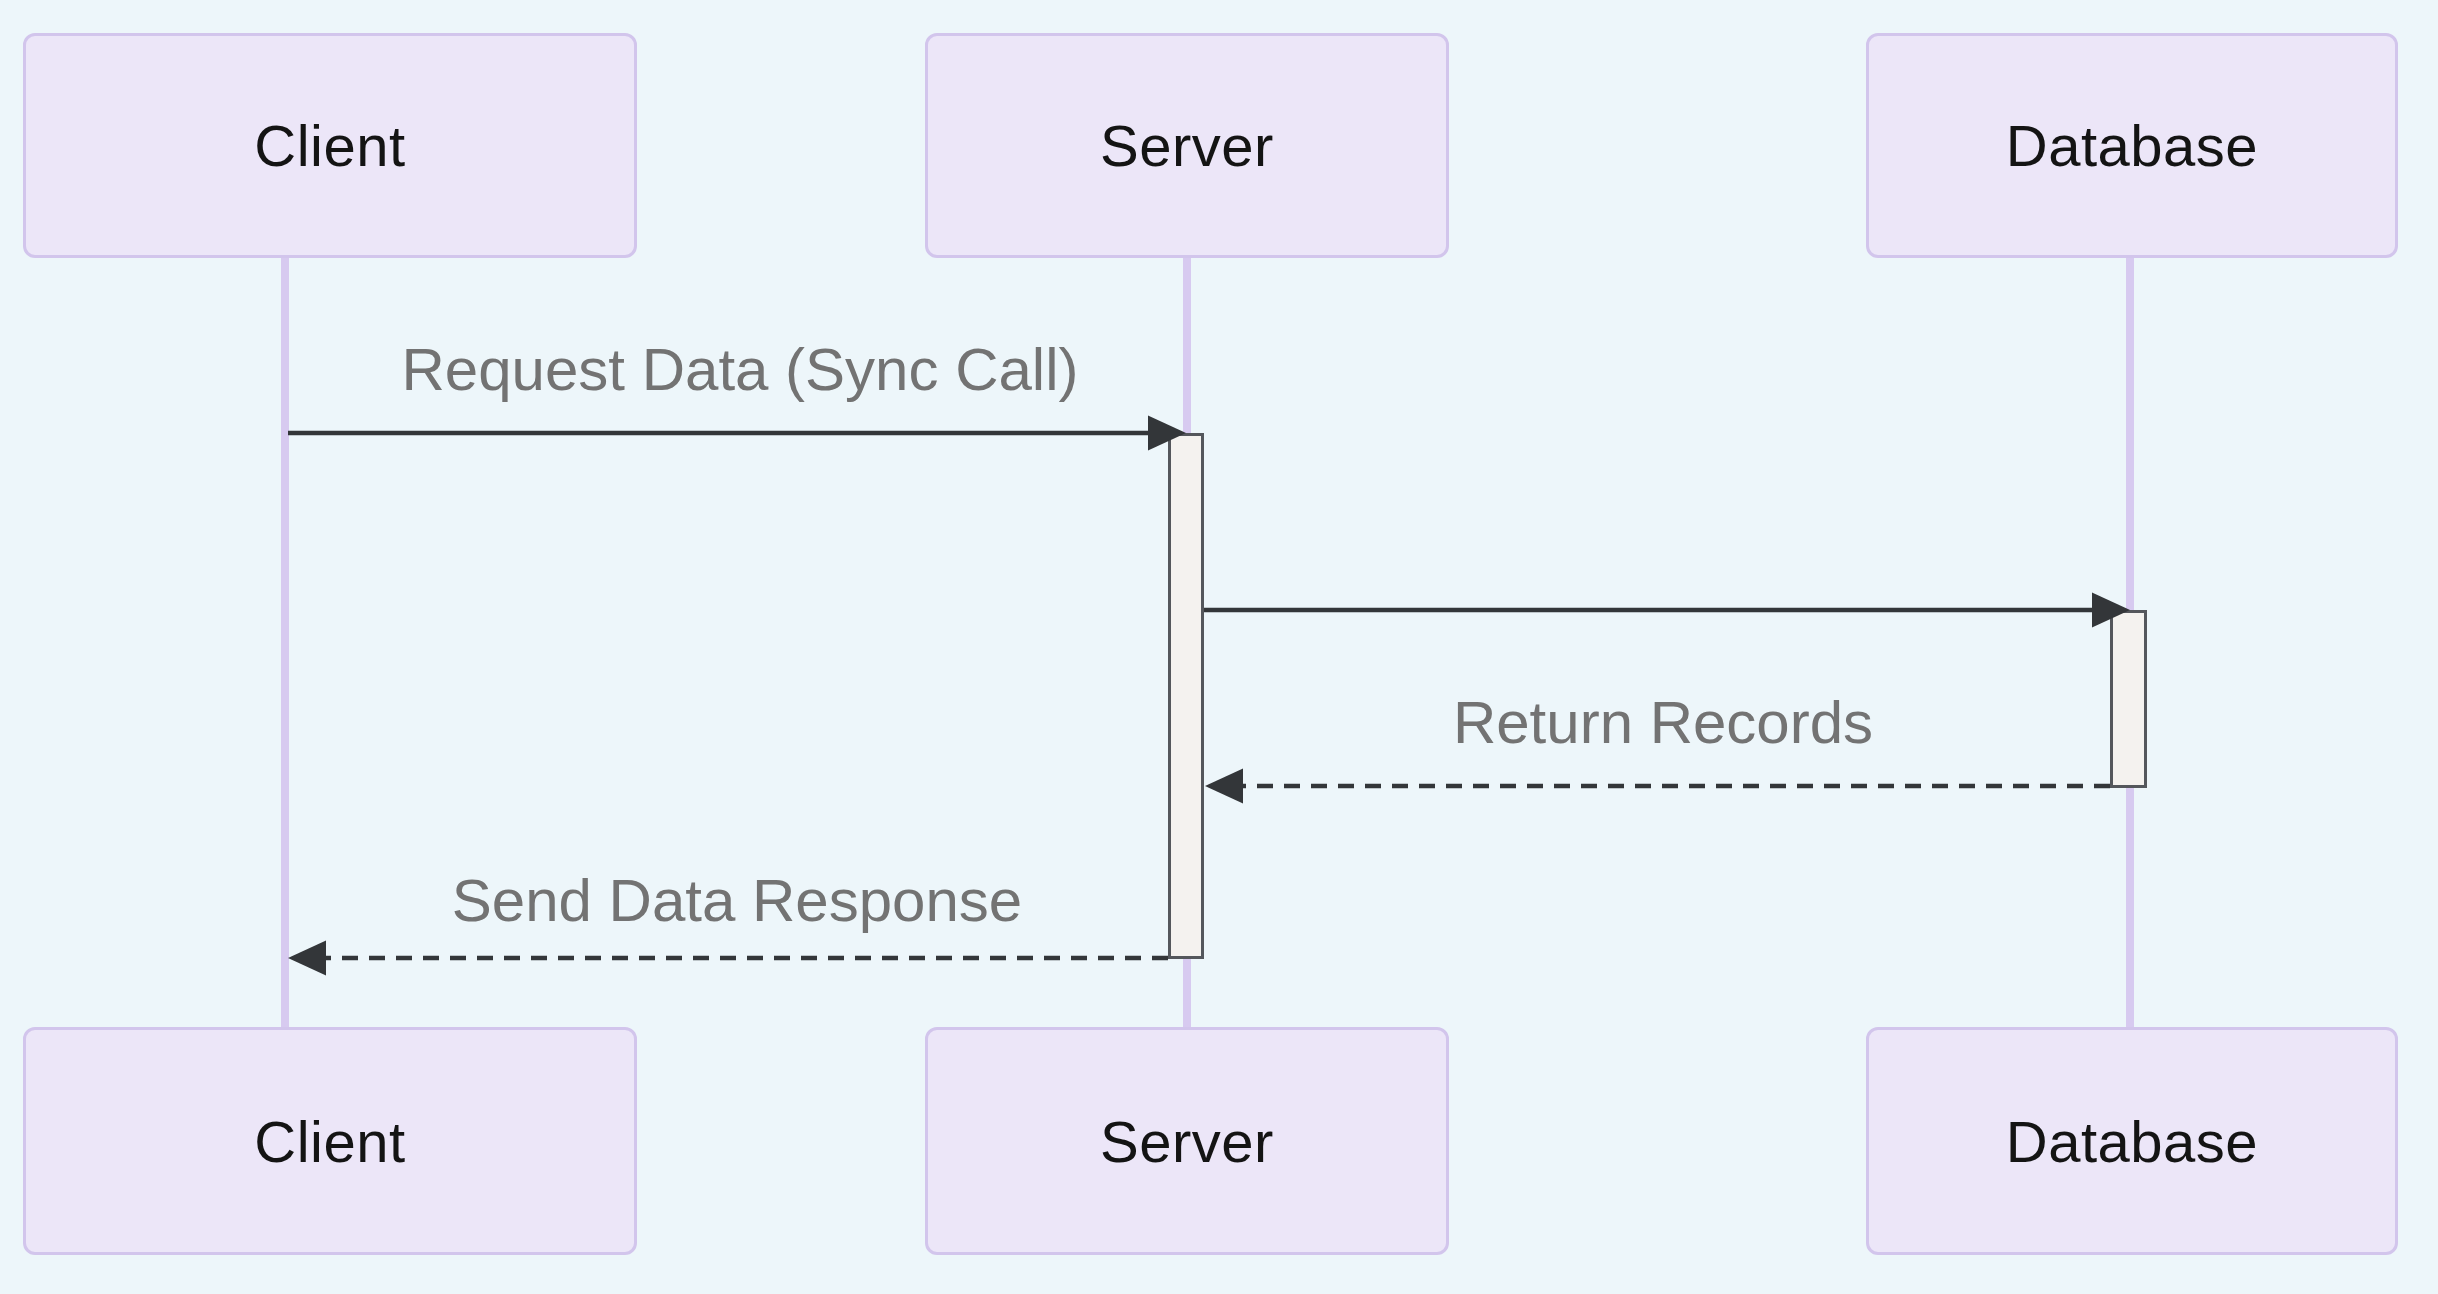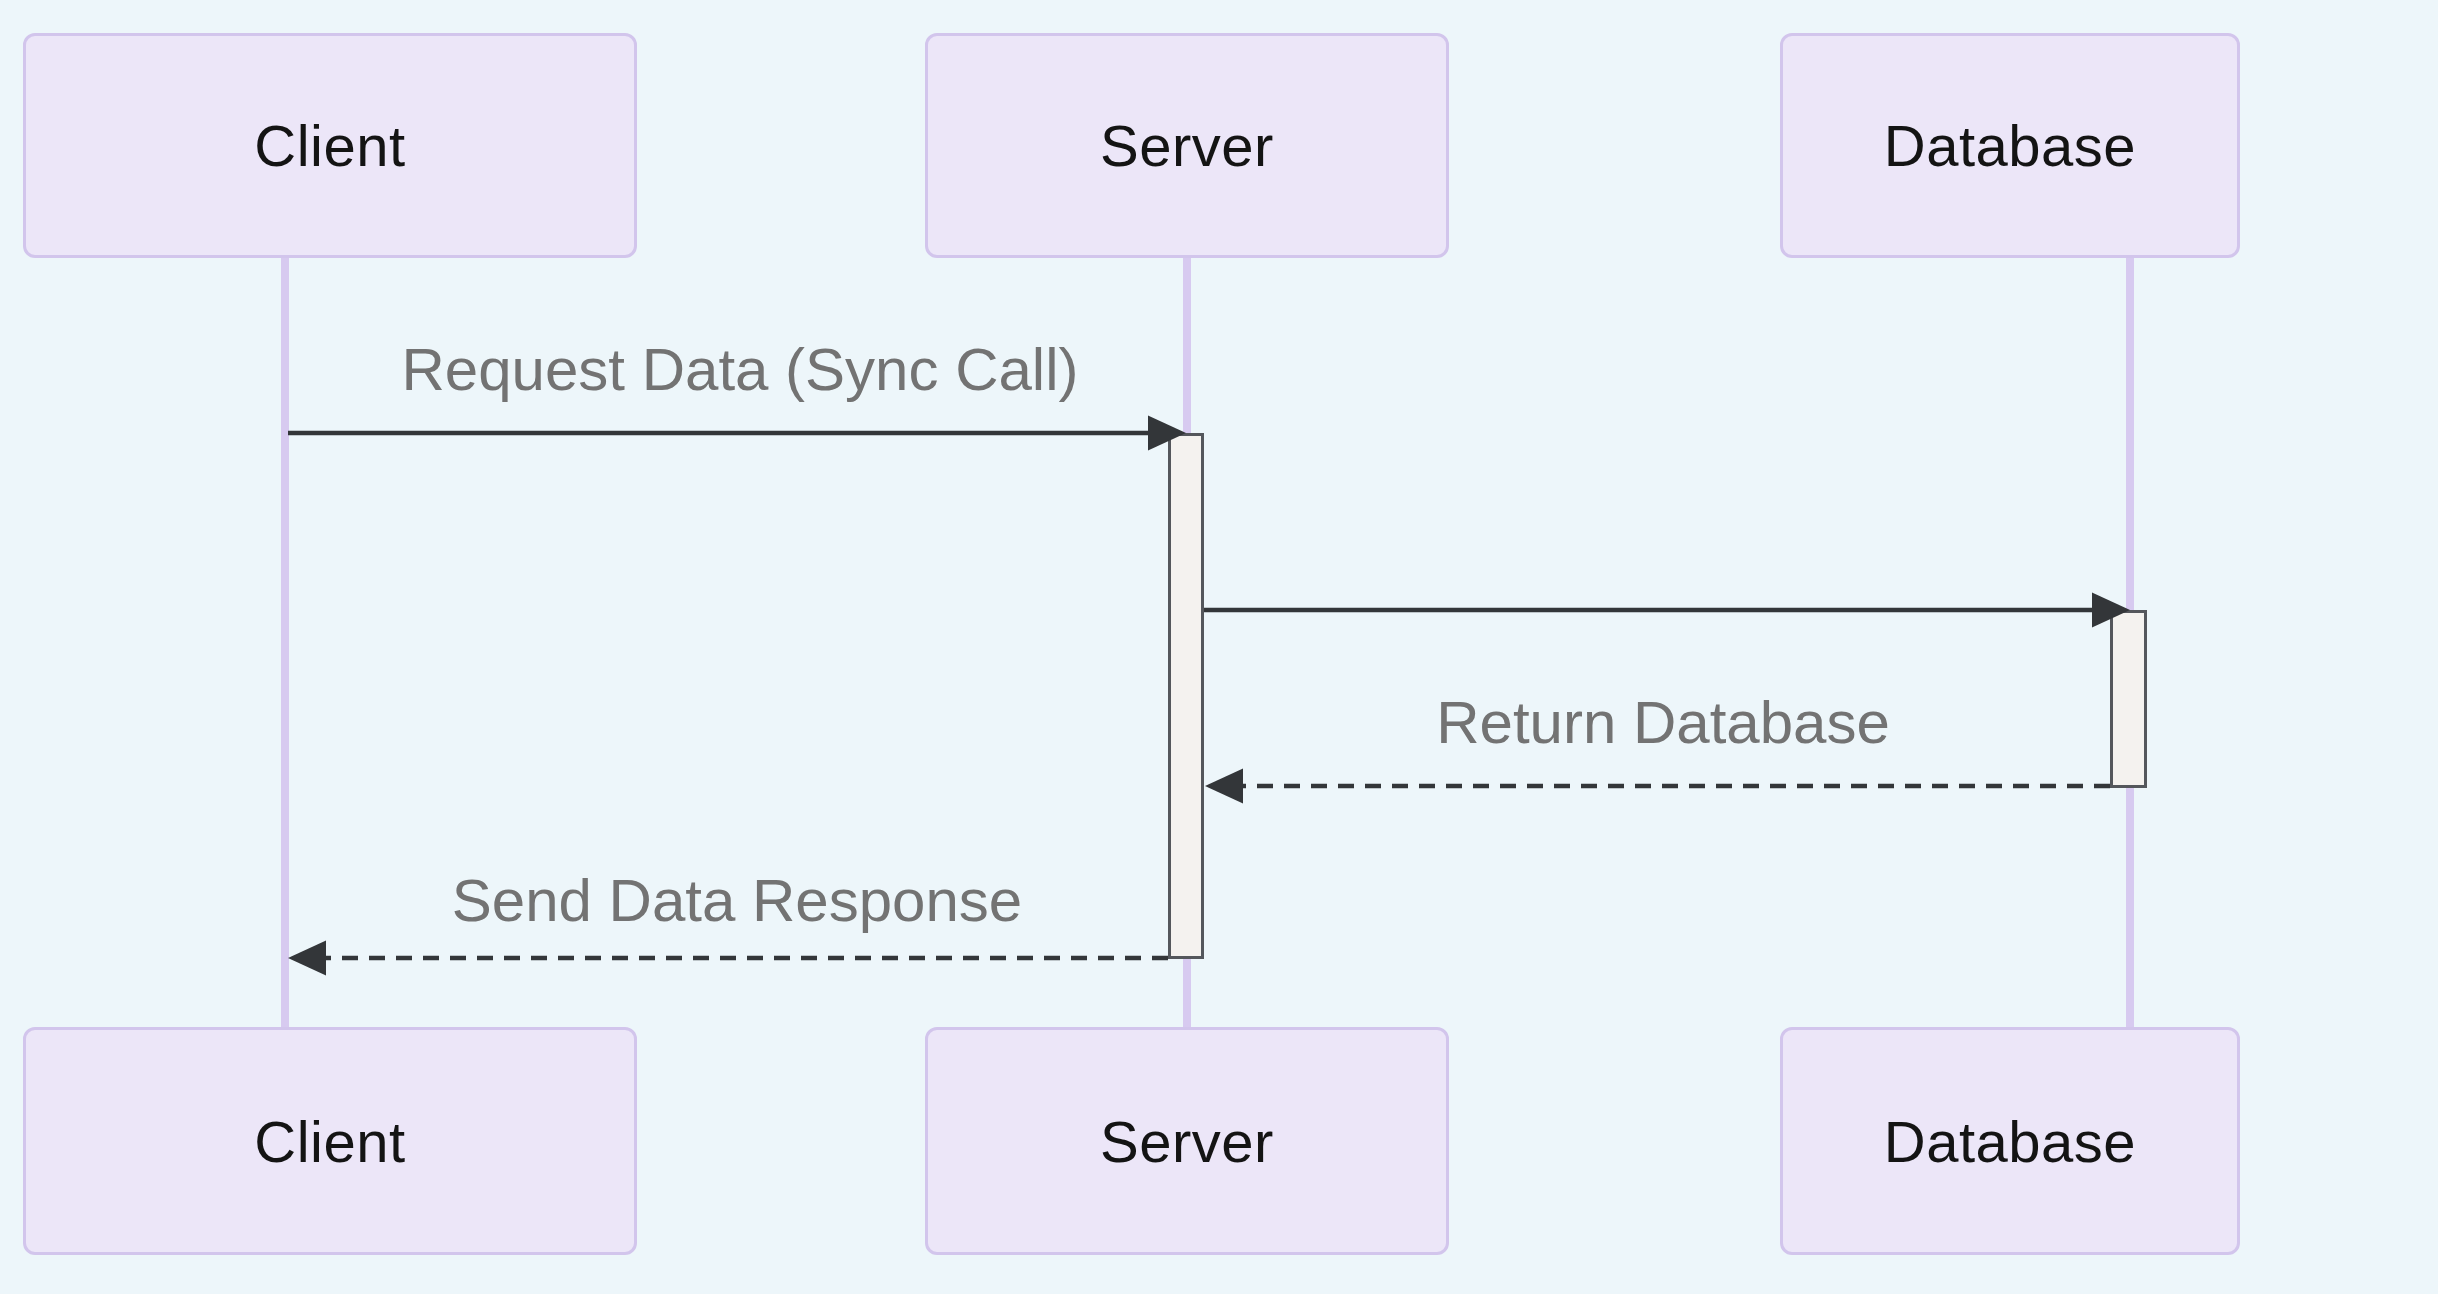--- a/index.html
+++ b/index.html
@@ -46,21 +46,21 @@
     border-radius:12px;
     display:flex;align-items:center;justify-content:center;
     font-size:58px;
     color:#141414;
     letter-spacing:0.5px;
   }
   .row-top{top:33px;height:225px;}
   .row-bottom{top:1027px;height:228px;}
   .col-client{left:23px;width:614px;}
   .col-server{left:925px;width:524px;text-align:center;}
-  .col-database{left:1780px;width:460px;}
+  .col-database{left:1866px;width:532px;}
   
   .msg-label{
     position:absolute;
     transform:translateX(-50%);
     white-space:nowrap;
     font-size:60px;
     line-height:60px;
     color:#737373;
   }
   .msg-label.m1{left:740px;top:340px;}
@@ -117,16 +117,16 @@
     <span>Client</span>
   </div>
   <div class="actor-box row-bottom col-server">
     <span>Server</span>
   </div>
   <div class="actor-box row-bottom col-database">
     <span>Database</span>
   </div>
 
   <div class="msg-label m1">Request Data (Sync Call)</div>
-  <div class="msg-label m3">Return Database</div>
+  <div class="msg-label m3">Return Records</div>
   <div class="msg-label m4">Send Data Response</div>
 
 </div>
 
 </body></html>

